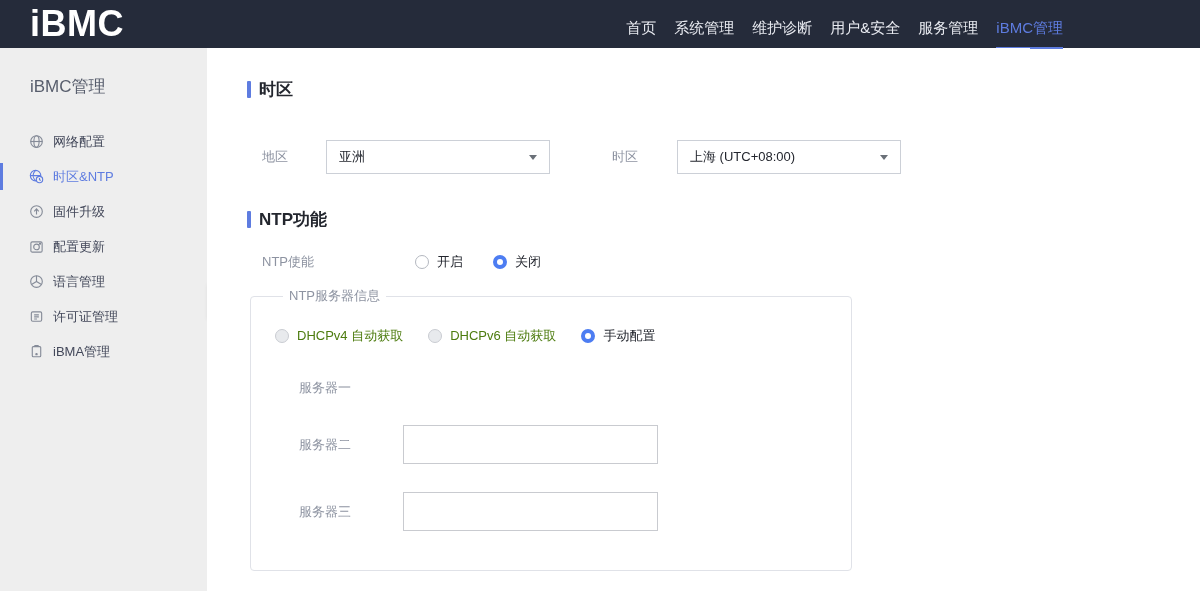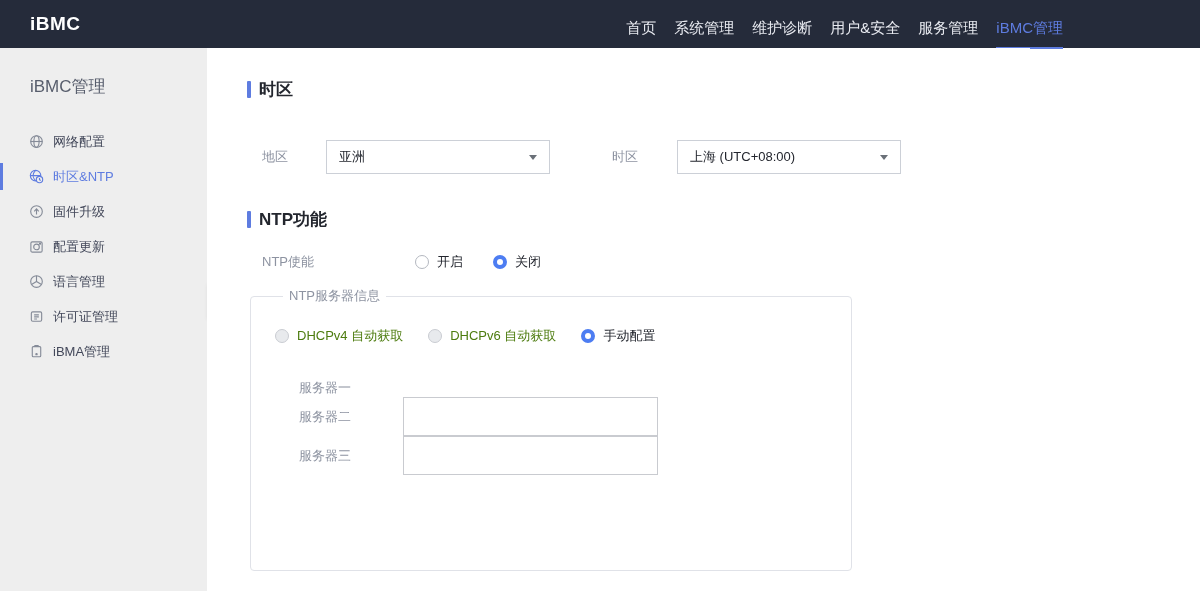--- a/index.html
+++ b/index.html
@@ -2,21 +2,21 @@
 <html><head>
 <meta charset="utf-8">
 <style>
   * { margin:0; padding:0; box-sizing:border-box; }
   html,body { width:1200px; height:591px; overflow:hidden;
     font-family:"Liberation Sans","DejaVu Sans",sans-serif; background:#fff; }
 
   
   .topbar { position:absolute; left:0; top:0; width:1200px; height:48px;
     background:#252b3a; display:flex; align-items:center; }
-  .logo { margin-left:30px; font-size:19px; font-weight:700; color:#ffffff; letter-spacing:0.5px; }
+  .logo { margin-left:30px; font-size:36px; font-weight:700; color:#ffffff; letter-spacing:0.5px; }
   .topnav { margin-left:auto; padding-right:128px; display:flex; height:40px; }
   .nav-item { position:relative; display:flex; align-items:center; height:48px;
     padding:0 9px; font-size:15px; color:#e9ebf1; cursor:pointer; }
   .nav-item.active { color:#5e7ce0; }
   .nav-item.active::after { content:""; position:absolute; left:9px; right:9px; bottom:3px;
     height:2px; background:#5e7ce0; }
 
   
   .sidebar { position:absolute; left:0; top:48px; width:207px; height:543px;
     background:#eeeeee; }
@@ -62,21 +62,21 @@
   .radio-label { font-size:13px; color:#23262e; }
   .radio-option.disabled .radio-label { color:#4d7c0f; }
   .radio-option.disabled { cursor:default; }
 
   .ntp-fieldset { margin-top:16px; margin-left:3px; width:602px; height:284px;
     border:1px solid #e0e2e8; border-radius:4px; padding:0 0 0 24px; }
   .ntp-fieldset legend { margin-left:8px; padding:0 6px; font-size:13px; color:#8d93a1; }
   .mode-row { margin-top:22px; display:flex; align-items:center; }
   .mode-row .radio-option { margin-right:25px; }
 
-  .server-row { display:flex; align-items:center; }
+  .server-row { display:flex; align-items:center; margin-top:28px; }
   .server-row.first { margin-top:34px;gap:20px; }
   .server-label { margin-left:24px; width:104px; font-size:13px; color:#8d93a1; flex:none; }
   .server-input { width:255px; height:39px; border:1px solid #c9cbd0; background:#fff;
     padding:0 13px; font-size:14px; color:#23262e; outline:none;
     font-family:"Liberation Sans","DejaVu Sans",sans-serif; }
 </style>
 </head>
 <body>
 
 <div class="topbar">

